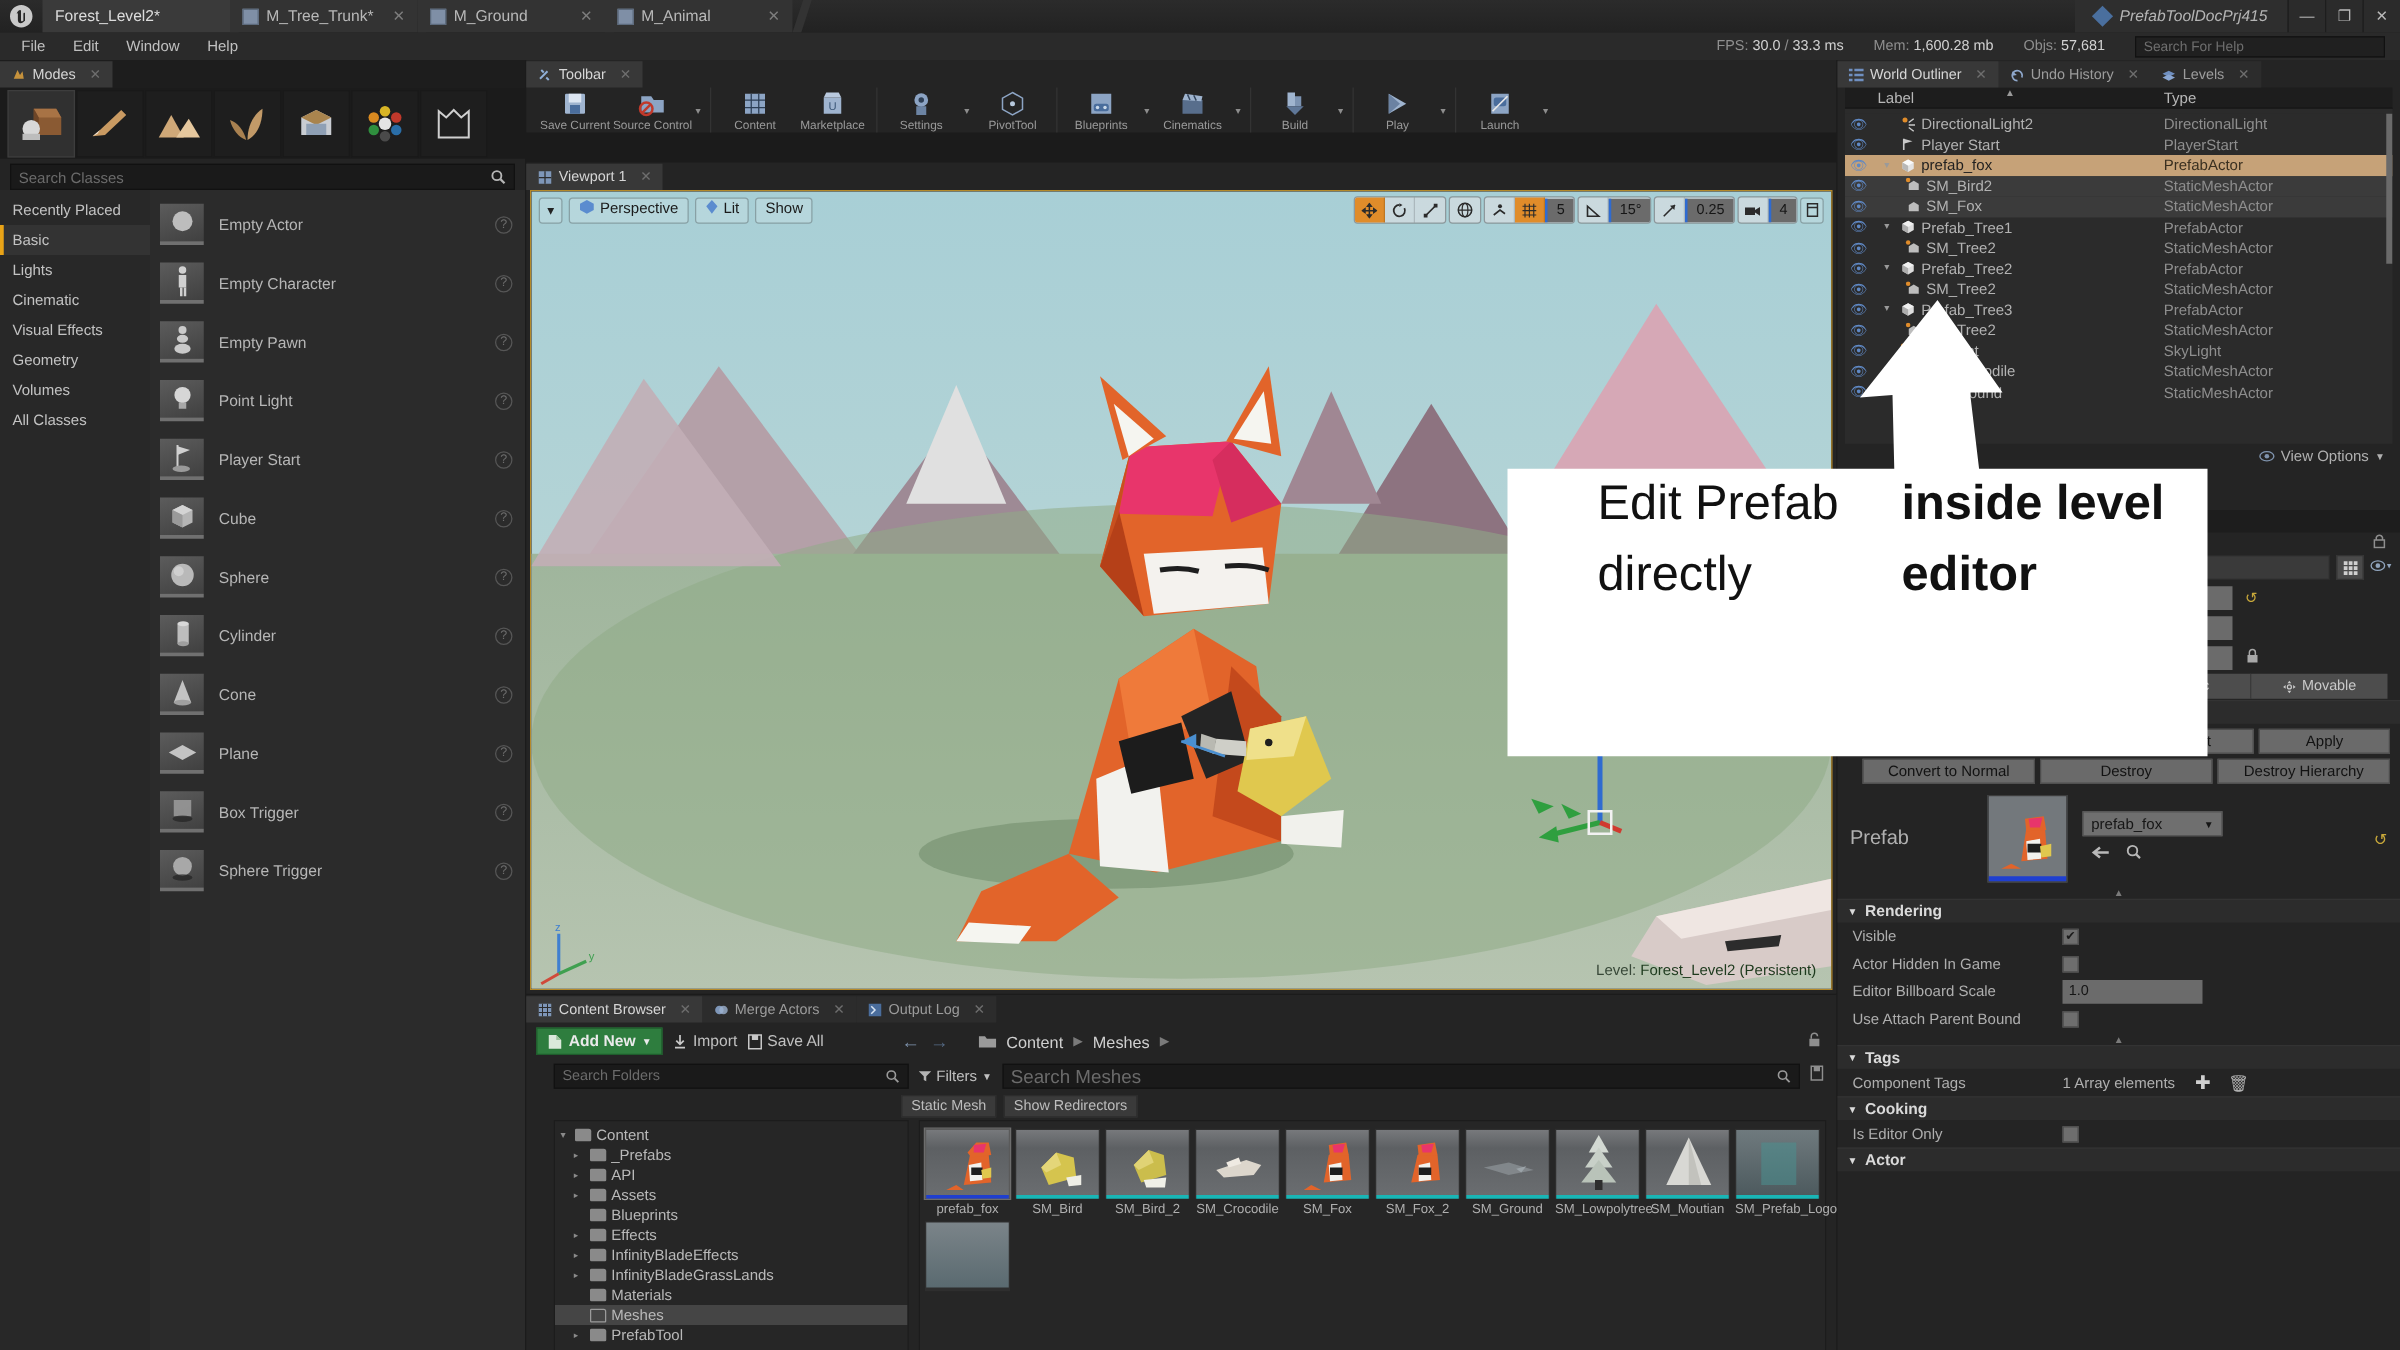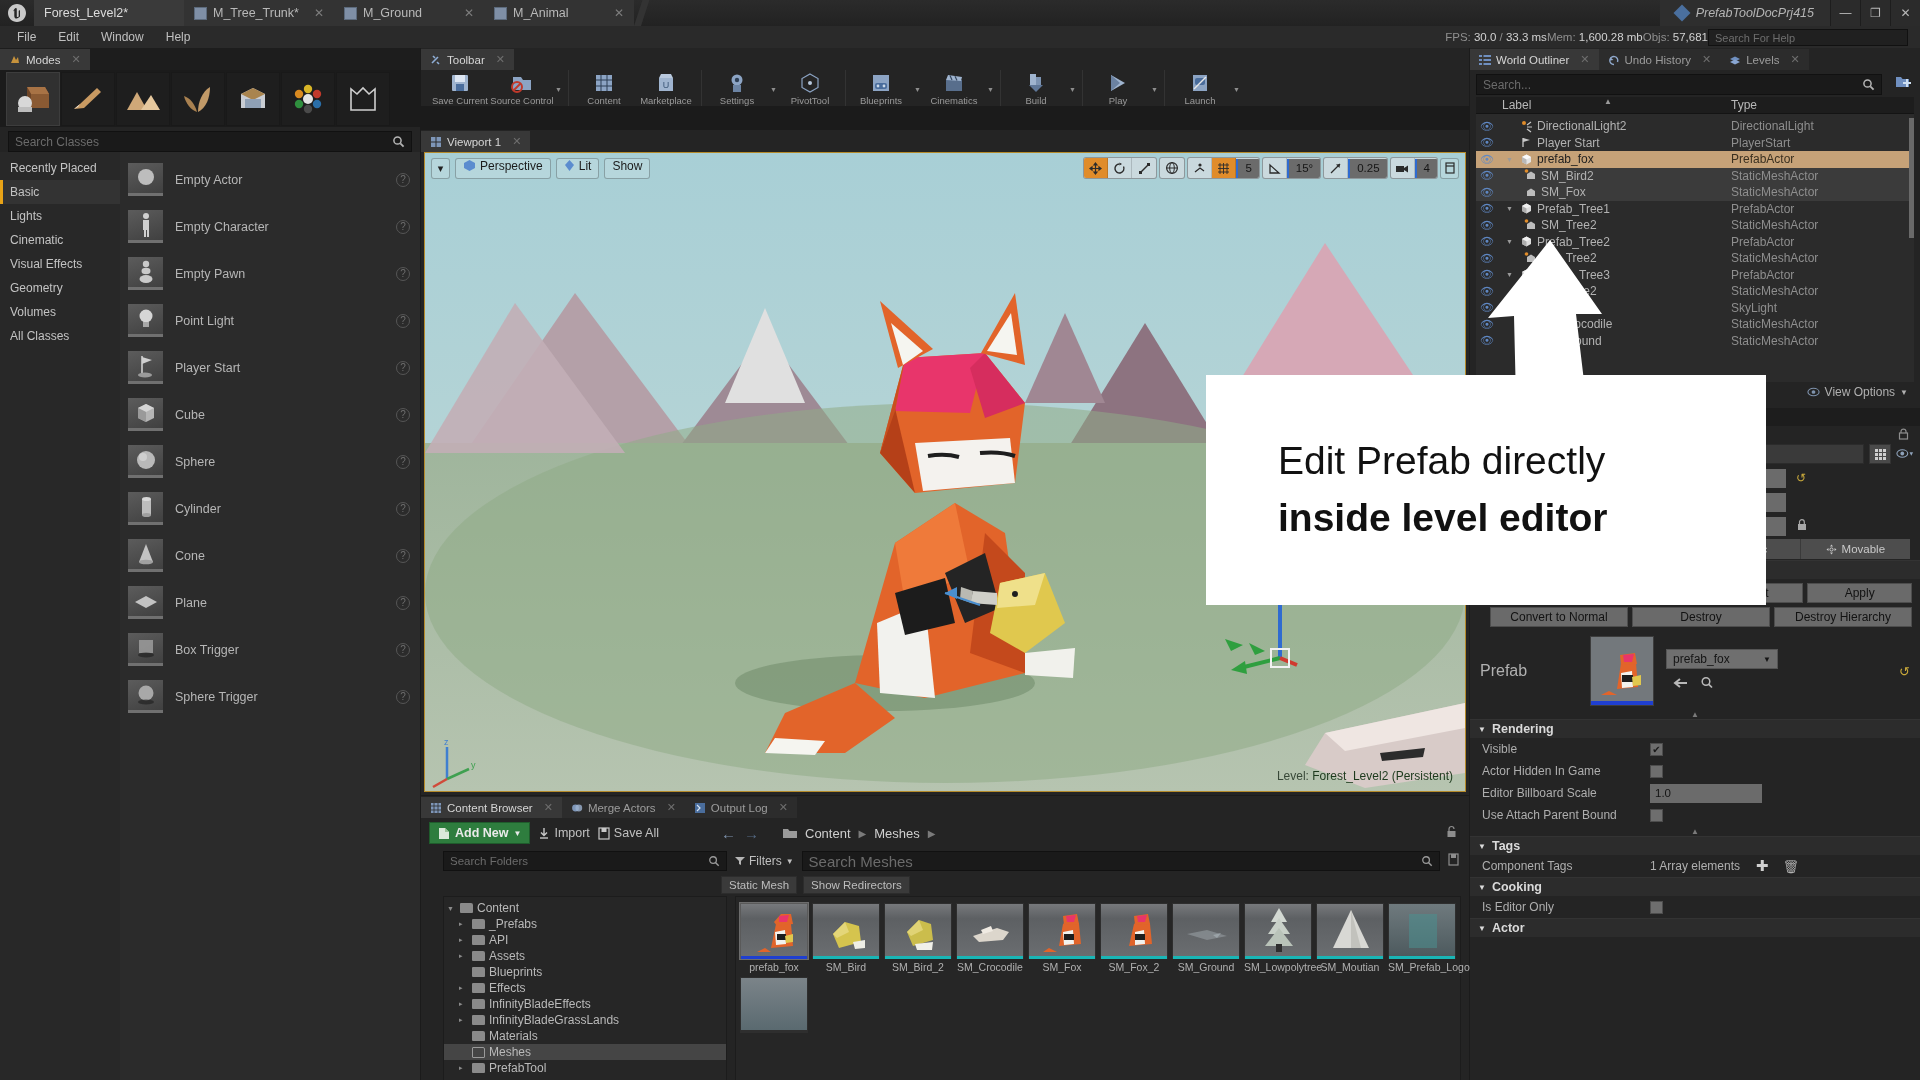--- a/index.html
+++ b/index.html
@@ -25,21 +25,21 @@
     color:#b5b5b5; font-size:12.5px;font-style:italic; }
   .diamond { width:12px; height:12px; background:#4a6f9e; transform:rotate(45deg); }
   .winbtns { display:flex; }
   .winbtn { width:30px; height:26px; display:flex; align-items:center; justify-content:center;
     color:#b9b9b9; font-size:12px; background:#2b2b2b; border-left:1px solid #1d1d1d; }
 
   
   .menubar { position:absolute; left:0; top:26px; width:1920px; height:22px;
     background:#2a2a2a; display:flex; align-items:center; padding-left:6px; }
   .menu-item { padding:0 11px; font-size:12px; color:#c0c0c0; line-height:22px; }
-  .stats { margin-left:auto; display:flex; gap:0; font-size:11.5px; color:#8f8f8f;
+  .stats { margin-left:auto; display:flex; gap:24px; font-size:11.5px; color:#8f8f8f;
     padding-right:12px; align-items:center; }
   .stats b { color:#d2d2d2; font-weight:normal; }
   .helpsearch { width:200px; height:17px; background:#202020; border:1px solid #111;
     color:#6e6e6e; font-size:11px; padding:0 6px; line-height:16px; }
 
   
   .panel-tabrow { display:flex; height:22px; align-items:flex-end; }
   .ptab { height:21px; display:flex; align-items:center; gap:5px; padding:0 9px;
     font-size:11.5px; color:#9c9c9c; background:#2c2c2c; }
   .ptab.active { background:#383838; color:#d6d6d6; }
@@ -181,21 +181,21 @@
   .pbtnrow { display:flex; gap:4px; padding:4px 8px 0 8px; align-items:center; }
   .pbtn { flex:1; height:20px; background:#6a6a6a; border:1px solid #4d4d4d; display:flex;
     align-items:center; justify-content:center; font-size:12px; color:#121212; }
   .cbx { width:13px; height:13px; background:#6e6e6e; border:1px solid #4d4d4d; display:inline-flex;
     align-items:center; justify-content:center; font-size:10px; color:#1a1a1a; }
   .prow { display:flex; height:22px; align-items:center; font-size:12px; }
   .plab { width:180px; padding-left:12px; color:#aeaeae; }
 
   
   .callout { position:absolute; left:1206px; top:375px; width:560px; height:230px;
-    background:#fff; z-index:50; display:flex; flex-direction:column; justify-content:center;
+    background:#fff; z-index:50; display:flex; justify-content:center;
     padding-left:72px; }
   .callout .l1 { font-size:39px; color:#111; line-height:1.45; }
   .callout .l2 { font-size:39px; color:#111; font-weight:bold; line-height:1.45; }
   .arrowwrap { position:absolute; left:1478px; top:240px; z-index:49; }
 </style>
 </head>
 <body>
 
 <div id="app">
 
@@ -1158,35 +1158,20 @@
       <div class="ptab">
         <svg width="12" height="12" viewBox="0 0 12 12">
             <path d="M1 5 L6 2.5 L11 5 L6 7.5Z" fill="#6f8fc0"></path>
             <path d="M1 8 L6 5.5 L11 8 L6 10.5Z" fill="#89a6d2"></path>
           </svg>
         <span>Levels</span>
         <span class="x">✕</span>
       </div>
     </div>
 
-    <div style="display:flex;align-items:center">
-      <div class="osearch" style="flex:1">
-        <span>Search...</span>
-        <svg style="margin-left:auto" width="13" height="13" viewBox="0 0 13 13">
-            <circle cx="5.5" cy="5.5" r="3.6" fill="none" stroke="#b5b5b5" stroke-width="1.5"></circle>
-            <line x1="8.3" y1="8.3" x2="11.6" y2="11.6" stroke="#b5b5b5" stroke-width="1.8"></line>
-          </svg>
-      </div>
-      <span style="padding:0 8px">
-        <svg width="16" height="14" viewBox="0 0 16 14">
-            <path d="M0 2 H5 L6.5 4 H13 V12 H0Z" fill="#6f8fc0"></path>
-            <path d="M11 4 V12 M7 8 H15" stroke="#cfe0f2" stroke-width="2"></path>
-          </svg>
-      </span>
-    </div>
 
     <div class="ohead">
       <div class="c1">
         <span>Label</span>
         <span style="position:absolute;left:128px;top:-1px;font-size:8px;color:#9a9a9a">▲</span>
       </div>
       <div class="c2">
         <span>Type</span>
       </div>
     </div>

